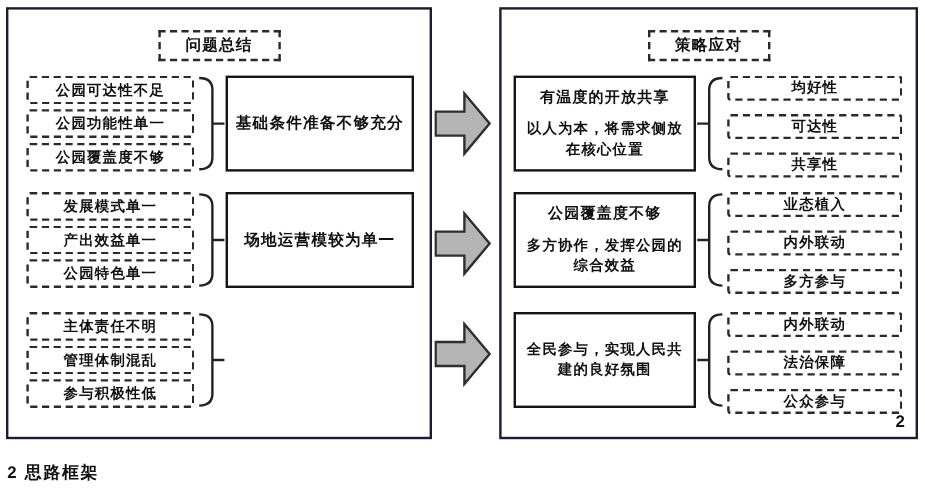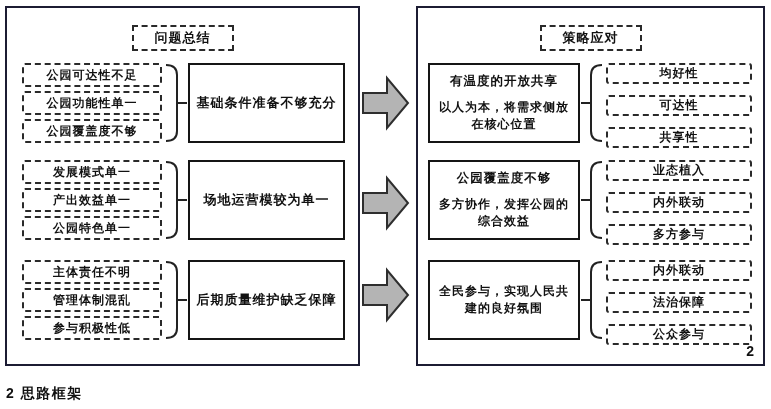--- a/index.html
+++ b/index.html
@@ -89,21 +89,20 @@
 
     <div class="group g3">
       <div class="items">
         <div class="dashed-box">主体责任不明</div>
         <div class="dashed-box">管理体制混乱</div>
         <div class="dashed-box">参与积极性低</div>
       </div>
       <svg class="bracket" viewBox="0 0 26 80">
         <path d="M4 2 Q15 2 15 12 V68 Q15 78 4 78 M15 40 H25" fill="none" stroke="#222" stroke-width="2"></path>
       </svg>
-      <div class="solid-box">后期质量维护缺乏保障</div>
     </div>
   </div>
 
   <svg class="arrow-svg a1" viewBox="0 0 48 56">
     <polygon points="1,18 25,18 25,3 46,28 25,53 25,38 1,38" fill="#b4b4b4" stroke="#2e2e2e" stroke-width="2"></polygon>
   </svg>
   <svg class="arrow-svg a2" viewBox="0 0 48 56">
     <polygon points="1,18 25,18 25,3 46,28 25,53 25,38 1,38" fill="#b4b4b4" stroke="#2e2e2e" stroke-width="2"></polygon>
   </svg>
   <svg class="arrow-svg a3" viewBox="0 0 48 56">

